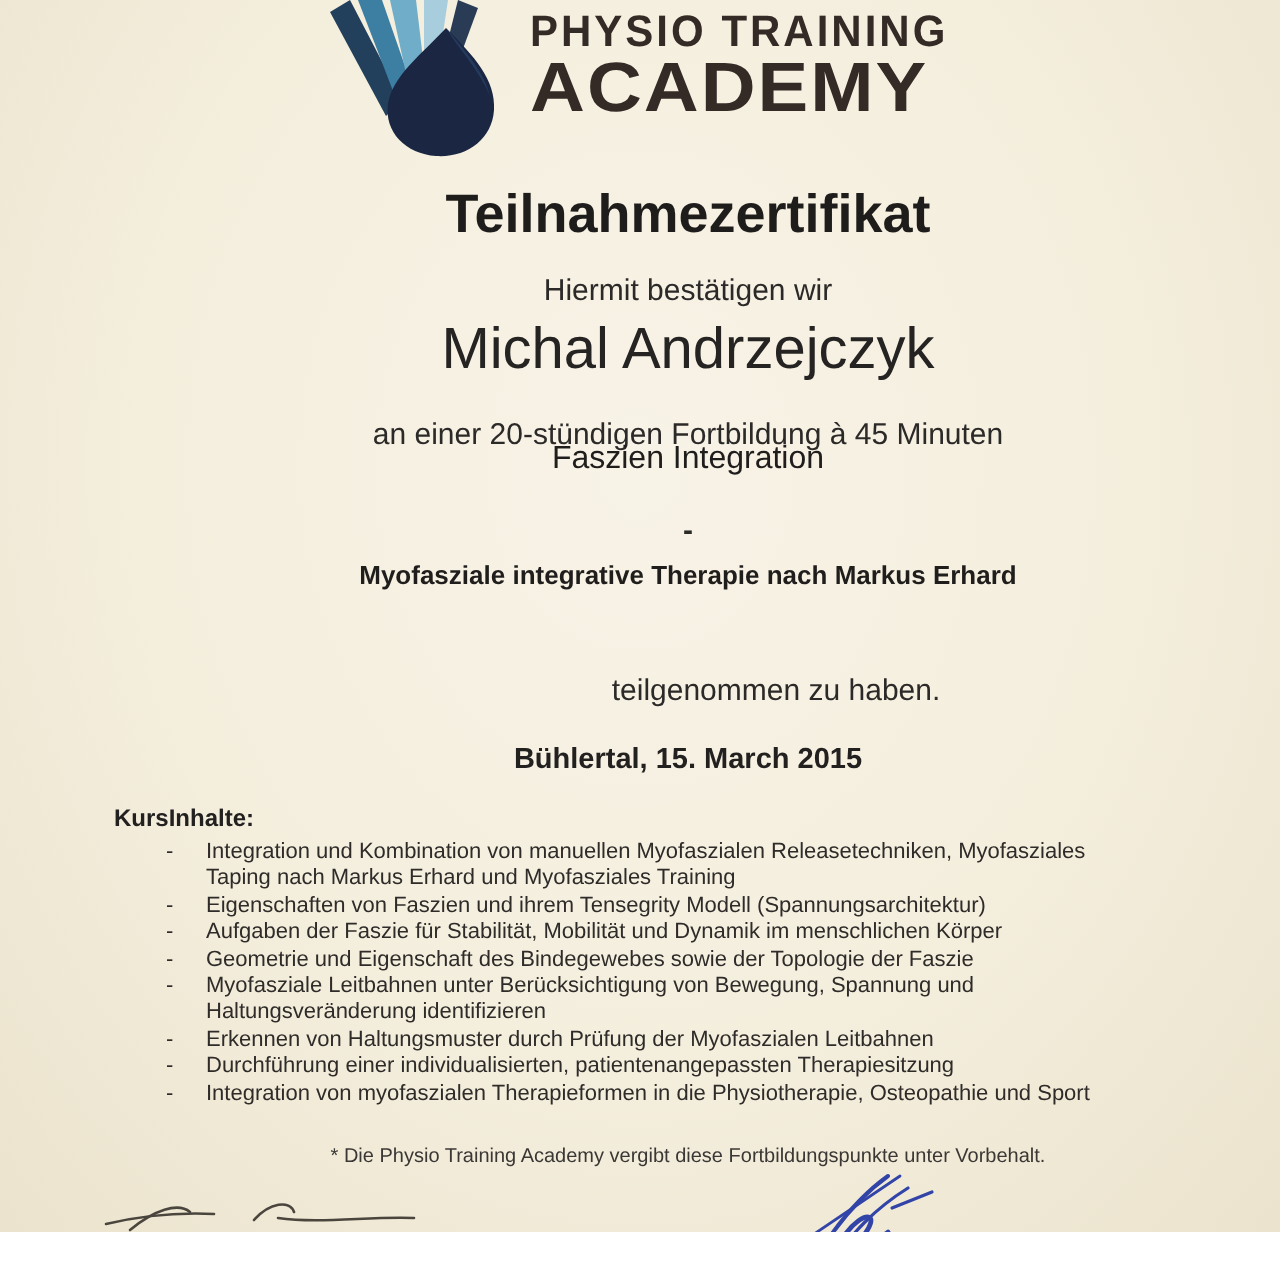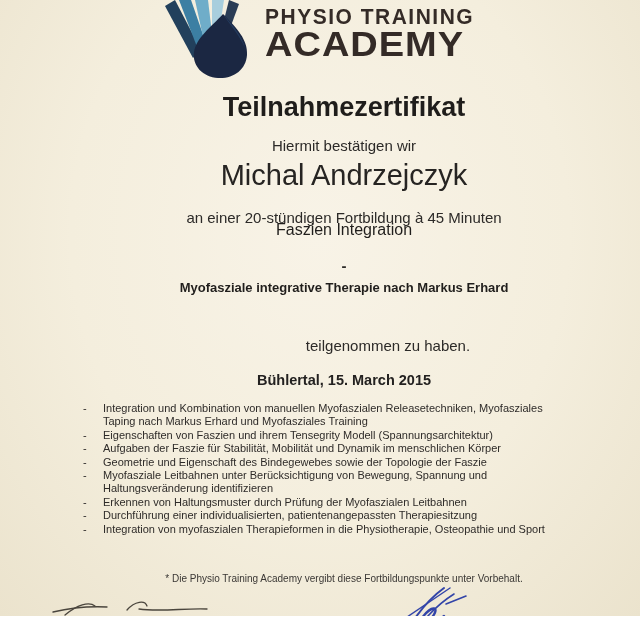--- a/index.html
+++ b/index.html
@@ -76,20 +76,21 @@
   <div class="ctr confirm">Hiermit bestätigen wir</div>
   <div class="ctr name">Michal Andrzejczyk</div>
   <div class="ctr courseline">an einer 20-stündigen Fortbildung à 45 Minuten</div>
   <div class="ctr coursetitle1">Faszien Integration</div>
   <div class="ctr coursesep">-</div>
   <div class="ctr coursetitle2">Myofasziale integrative Therapie nach Markus Erhard</div>
   <div class="ctr partic">teilgenommen zu haben.</div>
   <div class="ctr issued">Bühlertal, 15. March 2015</div>
 
   <div class="contents">
+    <div class="contents-h">KursInhalte:</div>
     <div>
 
         <div class="li">
           <span class="dash">-</span>
           <span class="txt">Integration und Kombination von manuellen Myofaszialen Releasetechniken, Myofasziales Taping nach Markus Erhard und Myofasziales Training</span>
         </div>
 
         <div class="li">
           <span class="dash">-</span>
           <span class="txt">Eigenschaften von Faszien und ihrem Tensegrity Modell (Spannungsarchitektur)</span>

